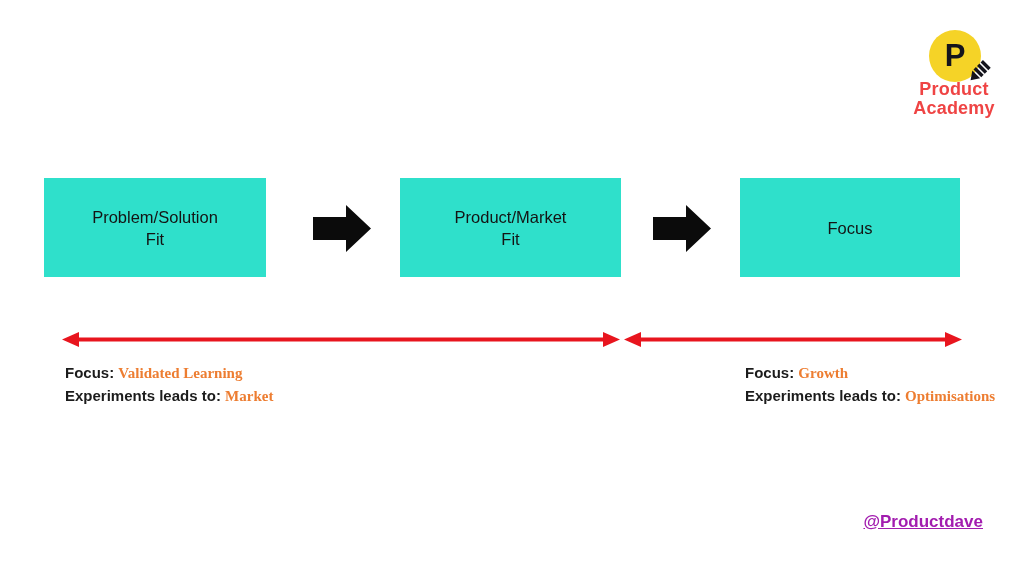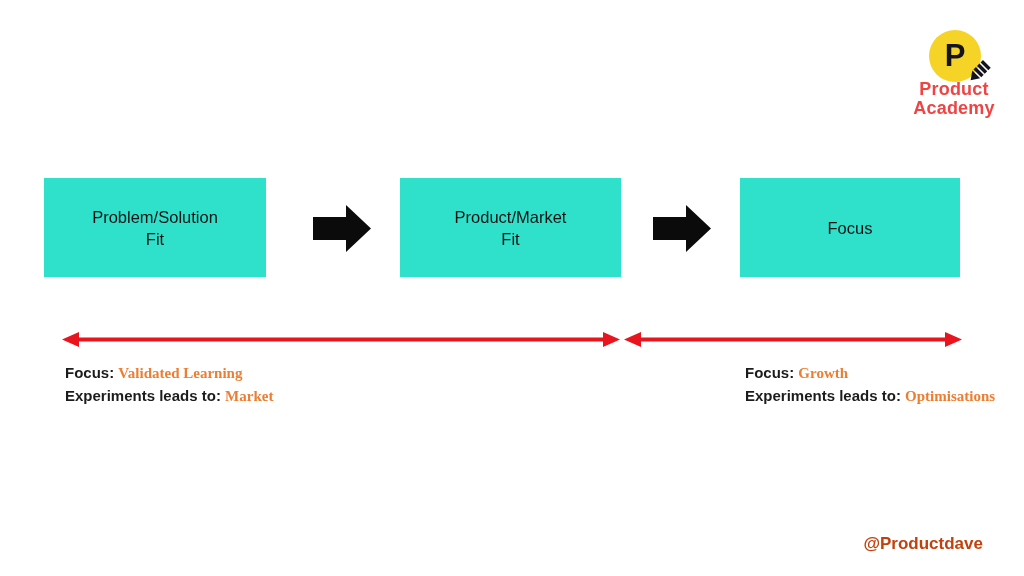--- a/index.html
+++ b/index.html
@@ -65,22 +65,22 @@
     position: absolute; top: 362px;
     font-size: 15px; font-weight: 600; line-height: 21.5px; color: #1c1c1c;
     white-space: nowrap;
   }
   .phase-note-left  { left: 65px; }
   .phase-note-right { left: 745px; }
   .accent { color: var(--accent-orange, #ed7d31); font-family: Liberation Serif, serif; }
 
   
   .footer-handle {
-    position: absolute; top: 534px; right: 41px;
-    font-size: 17px; font-weight: 600; color: #c2410c;
+    position: absolute; top: 512px; right: 41px;
+    font-size: 17px; font-weight: 600; color: #a21caf; text-decoration: underline;
   }
 </style>
 </head>
 <body>
 
 <div class="canvas">
 
   <div class="logo">
     <div class="logo-circle">
       <span class="logo-p">P</span>

